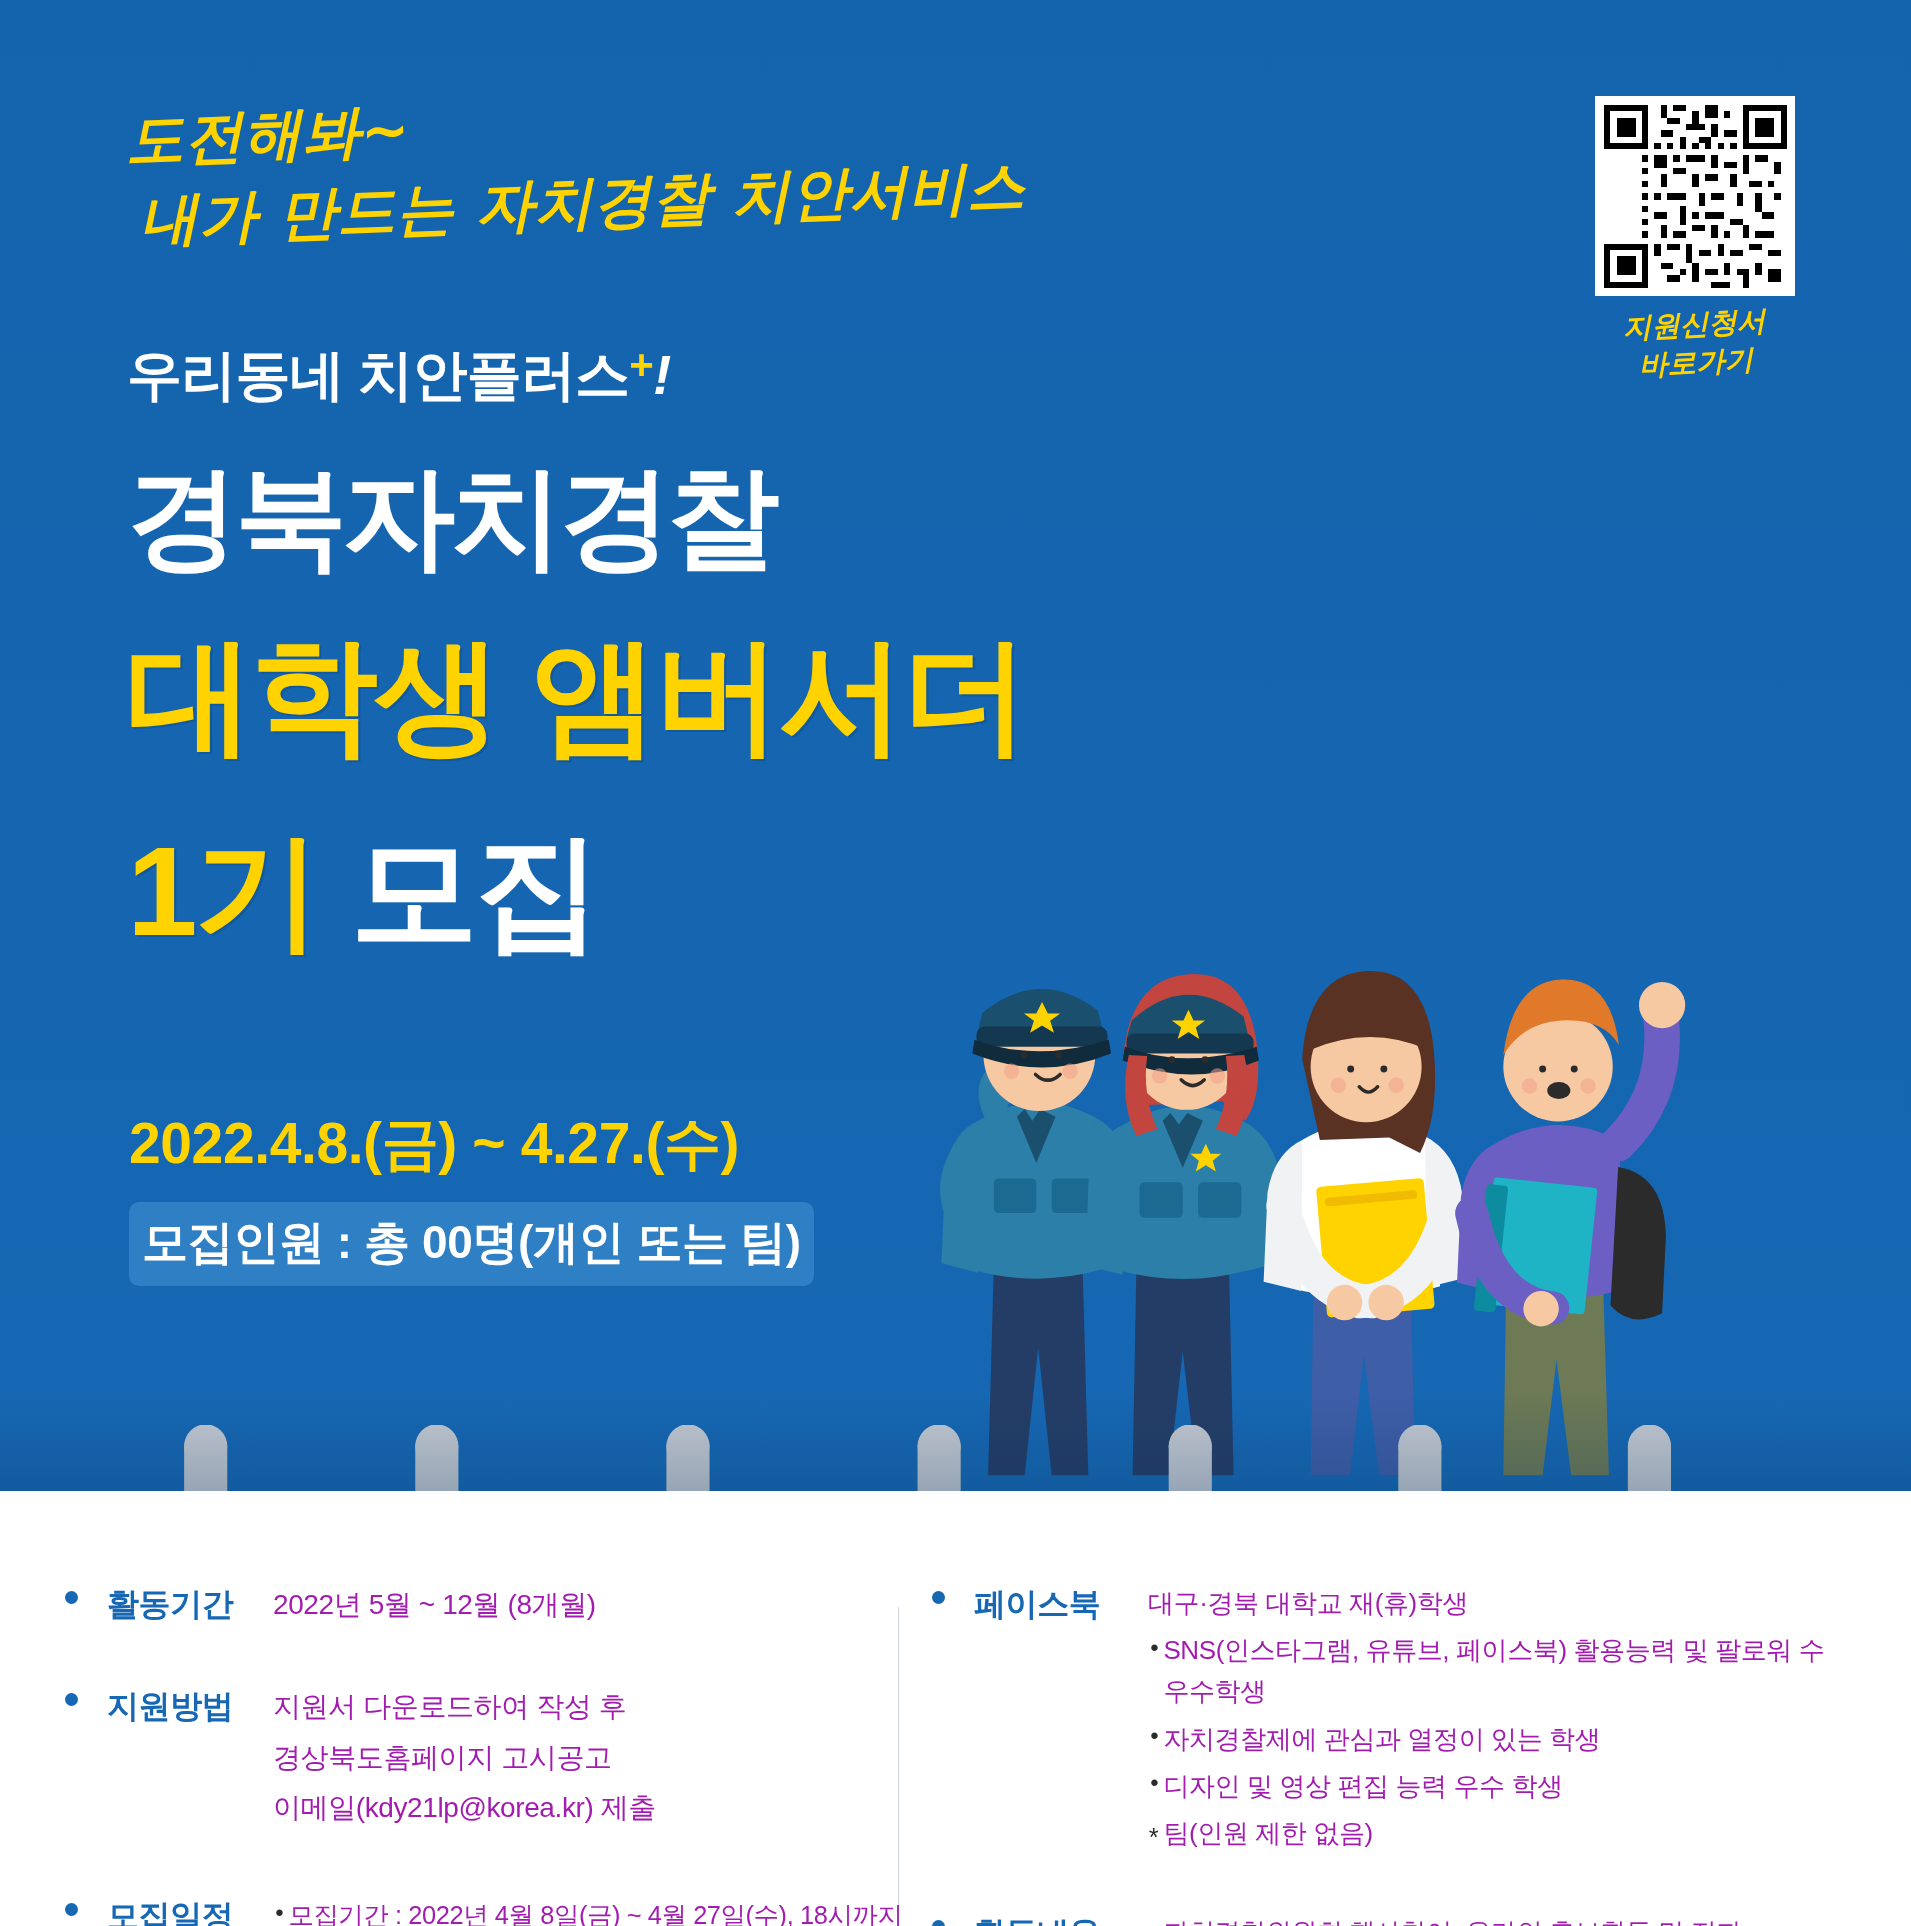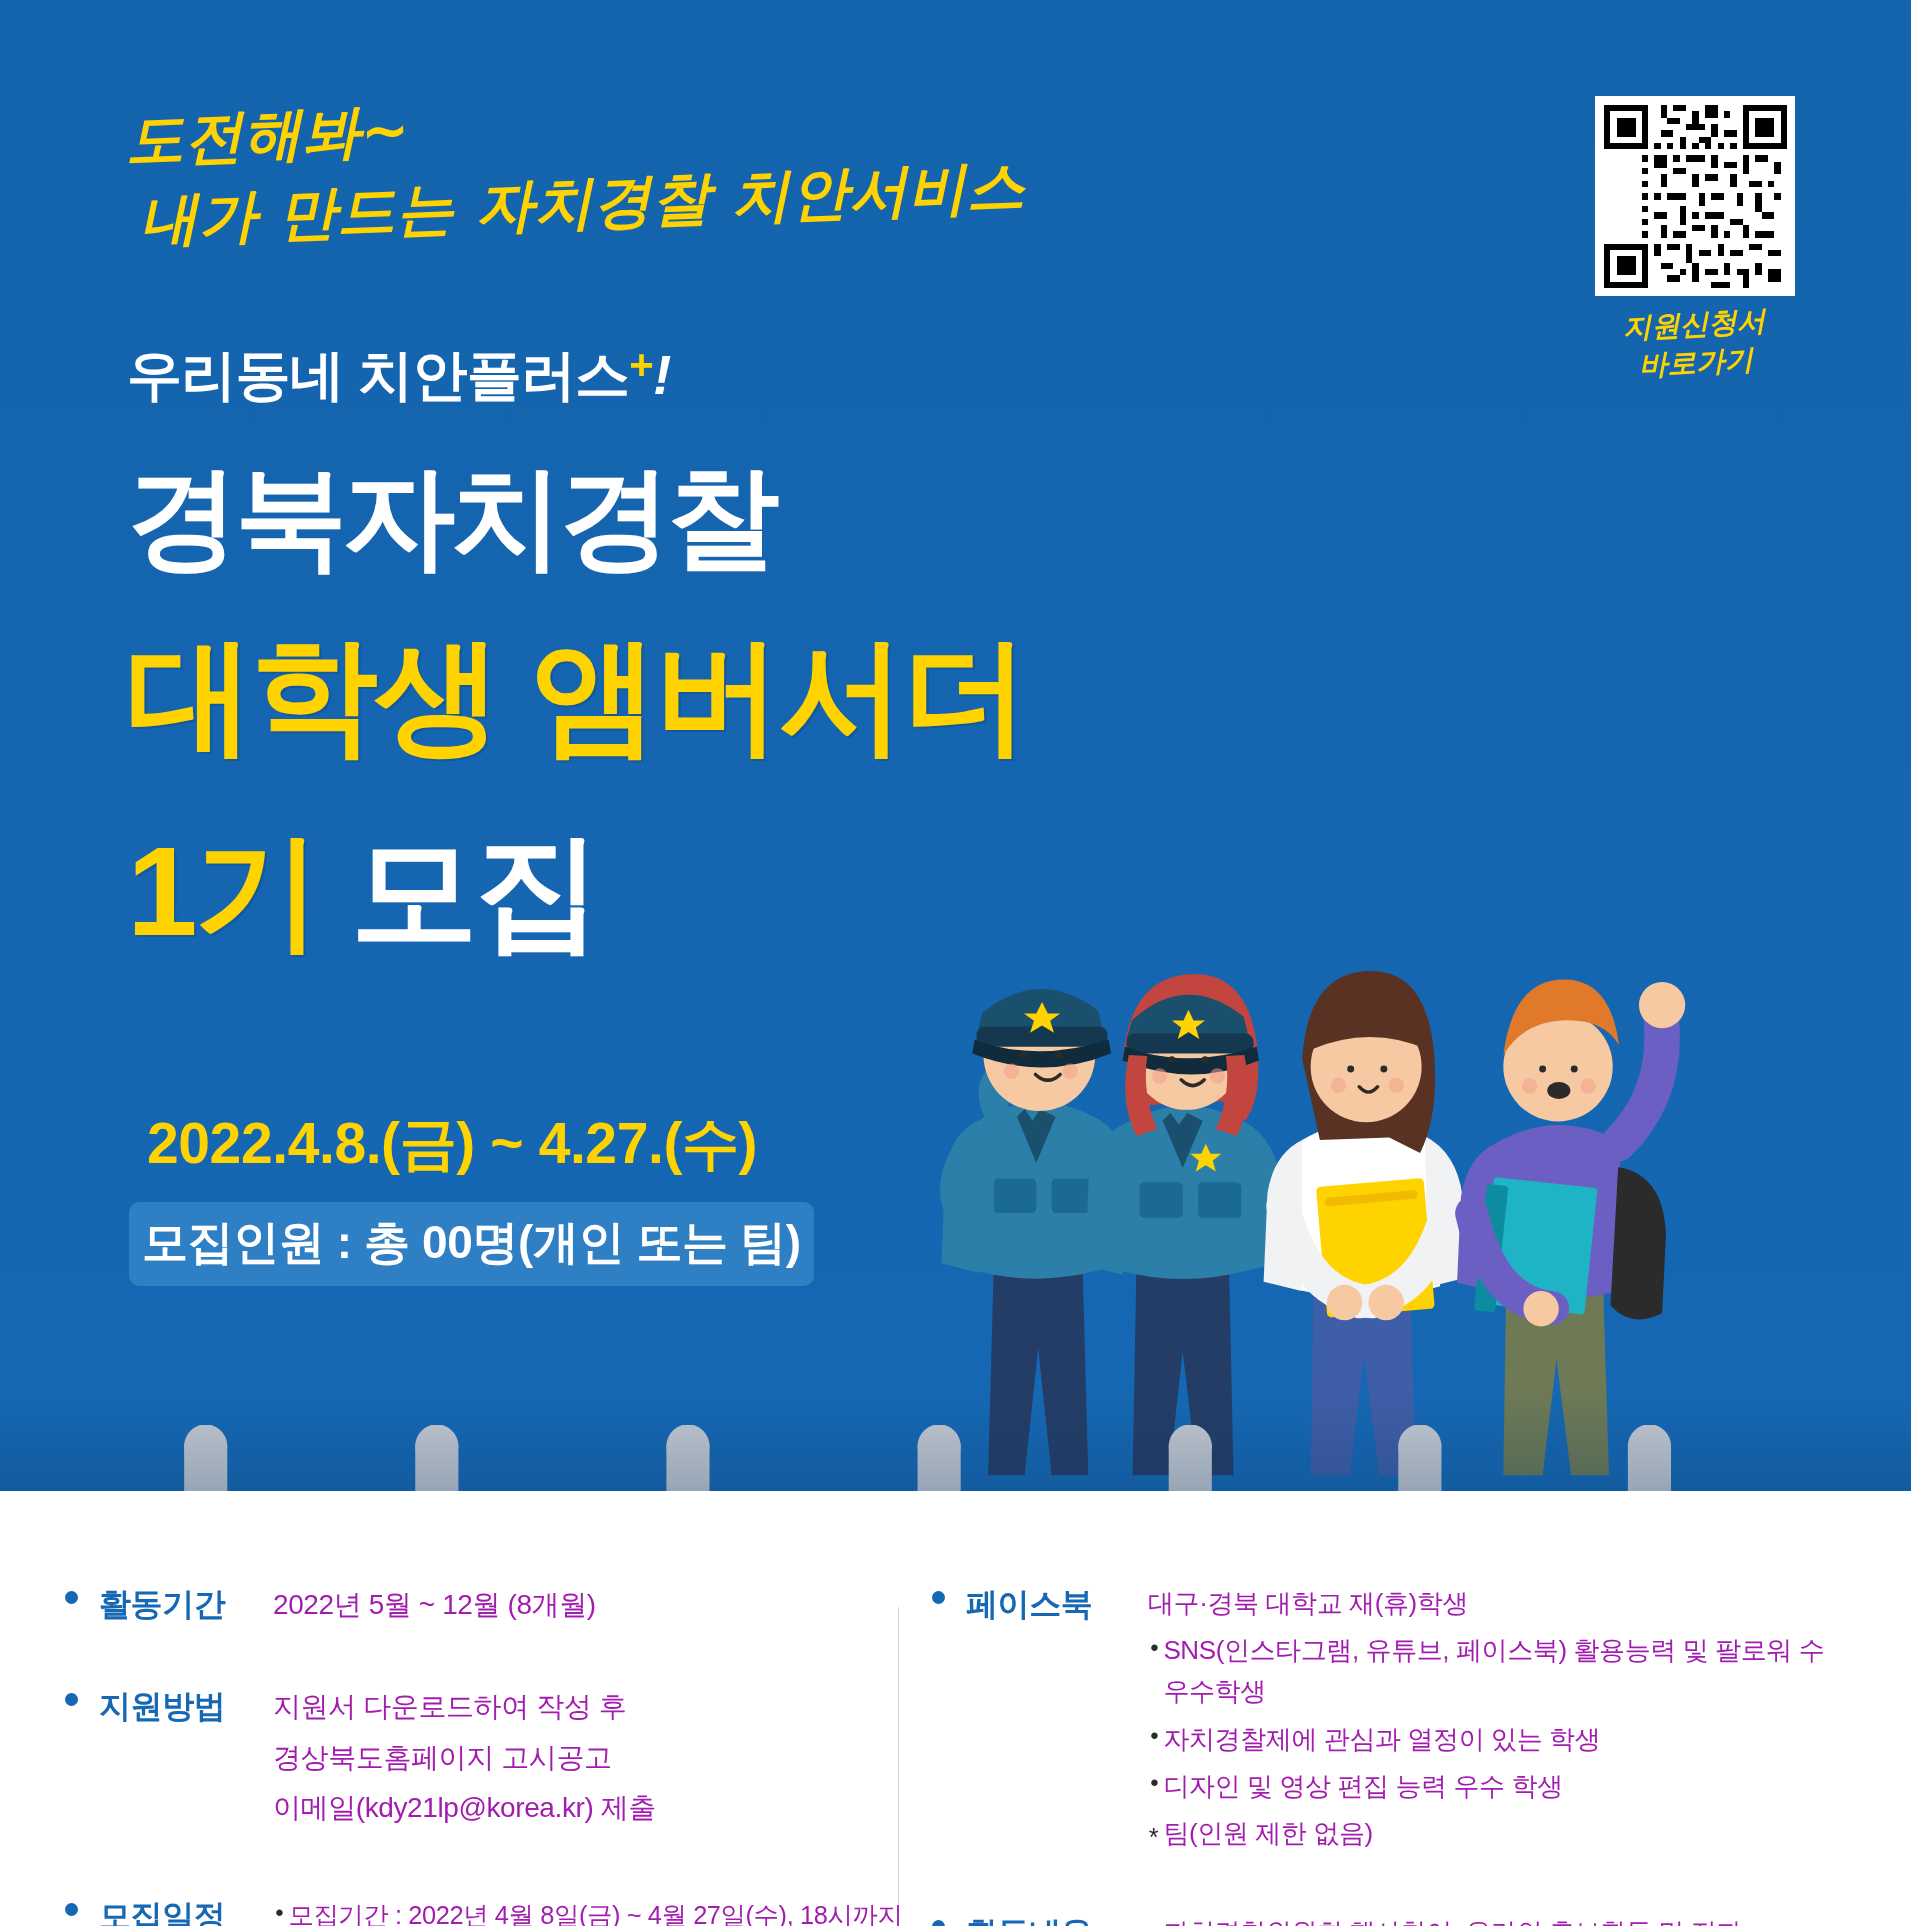--- a/index.html
+++ b/index.html
@@ -88,21 +88,21 @@
     line-height: 1;
     letter-spacing: -3.1px;
     font-weight: 800;
     font-size: 127px;
   }
   .title-3 .yellow { color: #ffd300; text-shadow: 2.3px 2.3px 0 rgba(0,40,85,0.18); }
   .title-3 .white  { color: #ffffff; text-align: right; }
 
   .date-line {
     position: absolute;
-    left: 147px; top: 1106px;
+    left: 129px; top: 1106px;
     color: #ffd300;
     font-size: 57px;
     font-weight: 700;
     letter-spacing: -0.4px;
     text-align: right;
   }
   .quota {
     position: absolute;
     left: 129px; top: 1202px;
     background: #2e7fc4;
@@ -156,21 +156,21 @@
 
   .divider {
     position:absolute; left: 898px; top: 116px;
     width: 1.2px; height: 840px;
     background: #cfd6dd;
   }
 
   .blk { position: relative; margin-bottom: 37px; }
   .blk-head {
     position: absolute; left: 0; top: 0;
-    display: flex; align-items: flex-start; gap: 21px;
+    display: flex; align-items: flex-start; gap: 29px;
     width: 200px;
   }
   .dot {
     width: 13px; height: 13px; border-radius: 50%;
     background: #1668b4; margin-top: 7.7px; flex: 0 0 auto;
   }
   .blk-title {
     color: #1668b4;
     font-size: 32px;
     font-weight: 700;

